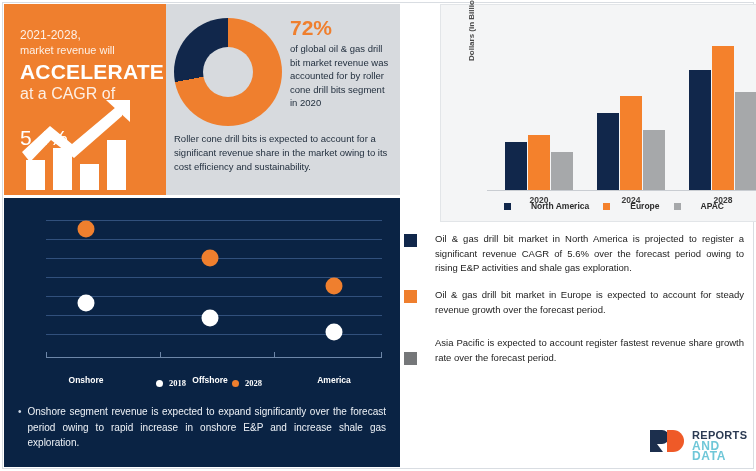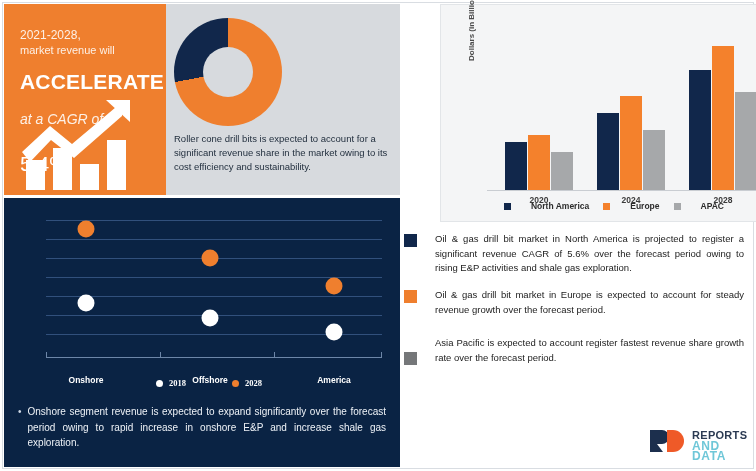--- a/index.html
+++ b/index.html
@@ -7,22 +7,22 @@
   #root{position:relative;width:756px;height:471px;background:#ffffff;box-sizing:border-box;overflow:hidden;}
   .frame{position:absolute;left:2px;top:2px;width:752px;height:467px;border:1px solid #d9dde2;box-sizing:border-box;}
 
   
   .left-col{position:absolute;left:4px;top:4px;width:396px;height:463px;}
 
   .orange-panel{position:absolute;left:0;top:0;width:162px;height:191px;background:#ef7f2e;}
   .op-inner{position:absolute;left:16px;top:24px;right:8px;color:#ffffff;}
   .op-l1{font-size:12px;line-height:15px;color:#fdf0e6;}
   .op-l2{font-size:11px;line-height:15px;color:#fdf0e6;}
-  .op-big{font-size:21px;font-weight:bold;line-height:25px;letter-spacing:.2px;margin-top:11px;}
-  .op-l3{font-size:14px;line-height:15px;color:#fdf0e6;margin-top:18px;font-style:italic;}
+  .op-big{font-size:21px;font-weight:bold;line-height:25px;letter-spacing:.2px;margin-top:1px;}
+  .op-l3{font-size:16px;line-height:15px;color:#fdf0e6;margin-top:2px;}
   .op-cagr{font-size:21px;font-weight:normal;line-height:25px;margin-top:24px;}
   .growth-svg{position:absolute;left:14px;top:96px;width:146px;height:92px;}
 
   .gray-panel{position:absolute;left:162px;top:0;width:234px;height:191px;background:#d7dade;}
 
   .donut-wrap{position:absolute;left:8px;top:14px;width:108px;height:108px;}
   .donut{width:108px;height:108px;border-radius:50%;
     background:conic-gradient(#ef7f2e 0deg 259.2deg, #11274b 259.2deg 360deg);}
   .donut::after{content:"";position:absolute;left:29px;top:29px;width:50px;height:50px;border-radius:50%;background:#d7dade;}
 
@@ -100,20 +100,24 @@
         <rect x="89" y="40" width="19" height="50" fill="#ffffff"></rect>
         <path d="M4 52 L32 26 L54 44 L104 2 L104 16 L56 58 L33 40 L12 62 Z" fill="#ffffff"></path>
         <path d="M88 0 L112 0 L112 22 Z" fill="#ffffff"></path>
       </svg>
     </div>
 
     <div class="gray-panel">
       <div class="donut-wrap">
         <div class="donut"></div>
       </div>
+      <div class="pct-block">
+        <div class="pct-num">72%</div>
+        <div class="pct-txt">of  global oil &amp; gas drill bit market revenue was accounted for by roller cone drill bits segment in 2020</div>
+      </div>
       <div class="gray-note">Roller cone drill bits is expected to account for a significant revenue share in the market owing to its cost efficiency and sustainability.</div>
     </div>
 
     <div class="navy-panel">
       <div class="dotchart">
         <div class="gl" style="top:12px"></div>
         <div class="gl" style="top:31px"></div>
         <div class="gl" style="top:50px"></div>
         <div class="gl" style="top:69px"></div>
         <div class="gl" style="top:88px"></div>

